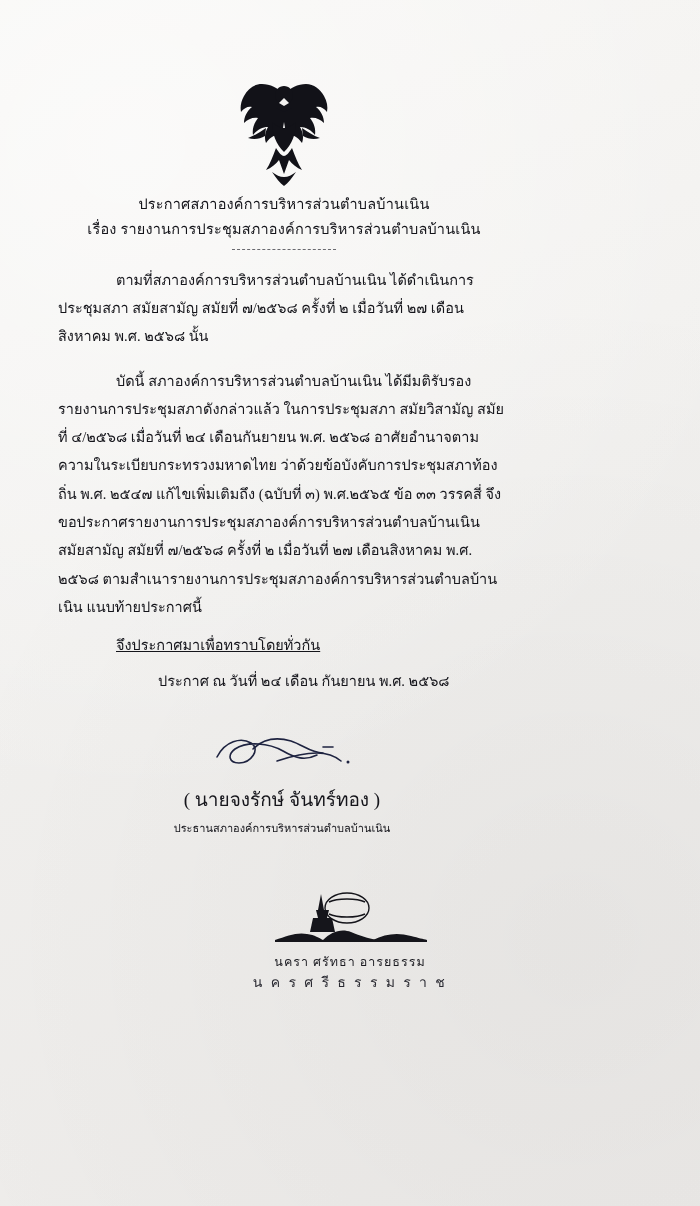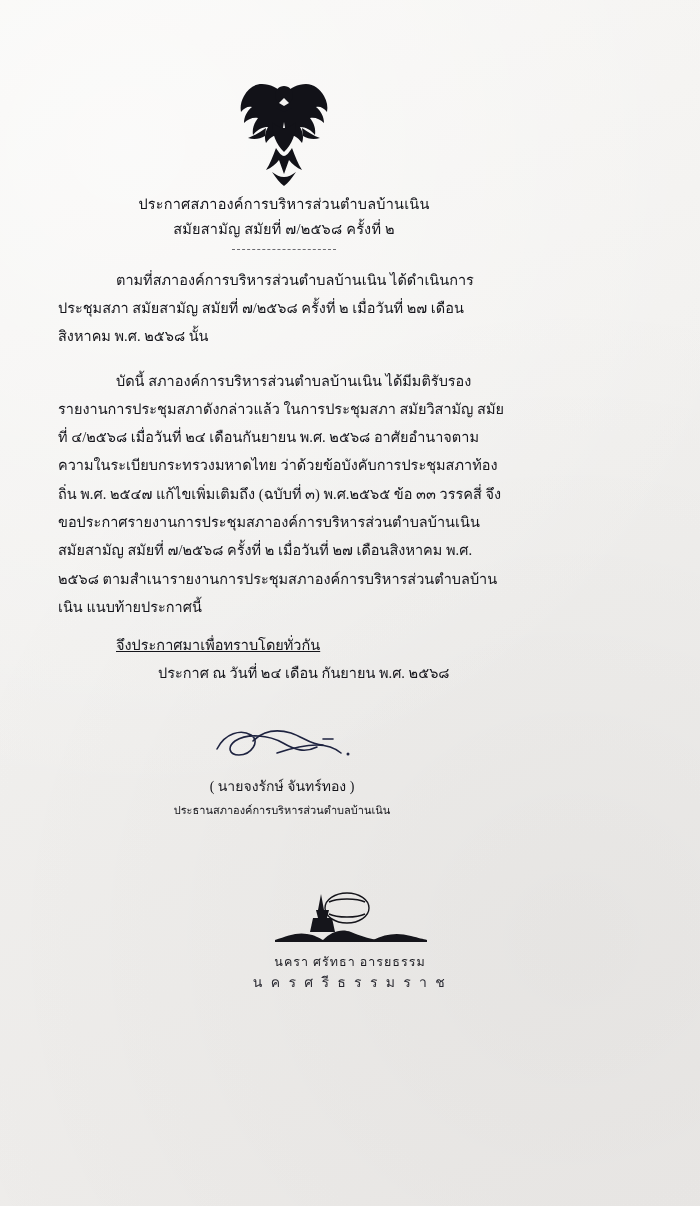--- a/index.html
+++ b/index.html
@@ -82,38 +82,38 @@
     margin: 16px 0 6px 0;
     text-indent: 58px;
   }
 
   .announce-line {
     margin: 10px 0 0 0;
     text-indent: 58px;
     text-decoration: underline;
   }
   .date-line {
-    margin: 0 0 0 0;
+    margin: 8px 0 0 0;
     text-indent: 100px;
   }
 
   
   .sign-block {
     margin-top: 30px;
     text-align: center;
   }
   .signature {
     height: 54px;
     display: flex;
     justify-content: center;
     align-items: center;
   }
   .signature svg { display: block; }
   .sign-name {
-    font-size: 14px;
+    font-size: 19px;
     margin-top: 2px;
     line-height: 1.9;
   }
   .sign-role {
     font-size: 11px;
     line-height: 1.9;
   }
 
   
   .bottom-logo {
@@ -163,21 +163,21 @@
           <path d="M34 50 C28 54 22 58 16 60 C22 62 28 61 33 58 Z"></path>
           <path d="M70 50 C76 54 82 58 88 60 C82 62 76 61 71 58 Z"></path>
 
           <path d="M40 94 C44 100 48 105 52 108 C56 105 60 100 64 94 C60 97 56 99 52 99 C48 99 44 97 40 94 Z"></path>
         </g>
       </svg>
     </div>
 
     <div class="heading">
       <span class="line">ประกาศสภาองค์การบริหารส่วนตำบลบ้านเนิน</span>
-      <span class="line">สมัยสามัญ สมัยที่ ๗/๒๕๖๘ ครั้งที่ ๒</span>
+      <span class="line">เรื่อง  รายงานการประชุมสภาองค์การบริหารส่วนตำบลบ้านเนิน</span>
     </div>
 
     <div class="rule"></div>
 
     <div class="body">
       <p class="para">ตามที่สภาองค์การบริหารส่วนตำบลบ้านเนิน ได้ดำเนินการประชุมสภา สมัยสามัญ สมัยที่ ๗/๒๕๖๘ ครั้งที่ ๒ เมื่อวันที่ ๒๗ เดือนสิงหาคม พ.ศ. ๒๕๖๘ นั้น</p>
       <p class="para">บัดนี้ สภาองค์การบริหารส่วนตำบลบ้านเนิน ได้มีมติรับรองรายงานการประชุมสภาดังกล่าวแล้ว ในการประชุมสภา สมัยวิสามัญ สมัยที่ ๔/๒๕๖๘  เมื่อวันที่ ๒๔ เดือนกันยายน พ.ศ. ๒๕๖๘ อาศัยอำนาจตามความในระเบียบกระทรวงมหาดไทย ว่าด้วยข้อบังคับการประชุมสภาท้องถิ่น พ.ศ. ๒๕๔๗ แก้ไขเพิ่มเติมถึง (ฉบับที่ ๓) พ.ศ.๒๕๖๕ ข้อ ๓๓ วรรคสี่ จึงขอประกาศรายงานการประชุมสภาองค์การบริหารส่วนตำบลบ้านเนิน สมัยสามัญ สมัยที่ ๗/๒๕๖๘ ครั้งที่ ๒ เมื่อวันที่ ๒๗ เดือนสิงหาคม พ.ศ. ๒๕๖๘ ตามสำเนารายงานการประชุมสภาองค์การบริหารส่วนตำบลบ้านเนิน แนบท้ายประกาศนี้</p>
 
       <p class="announce-line">จึงประกาศมาเพื่อทราบโดยทั่วกัน</p>
       <p class="date-line">ประกาศ ณ วันที่  ๒๔ เดือน กันยายน พ.ศ. ๒๕๖๘</p>

